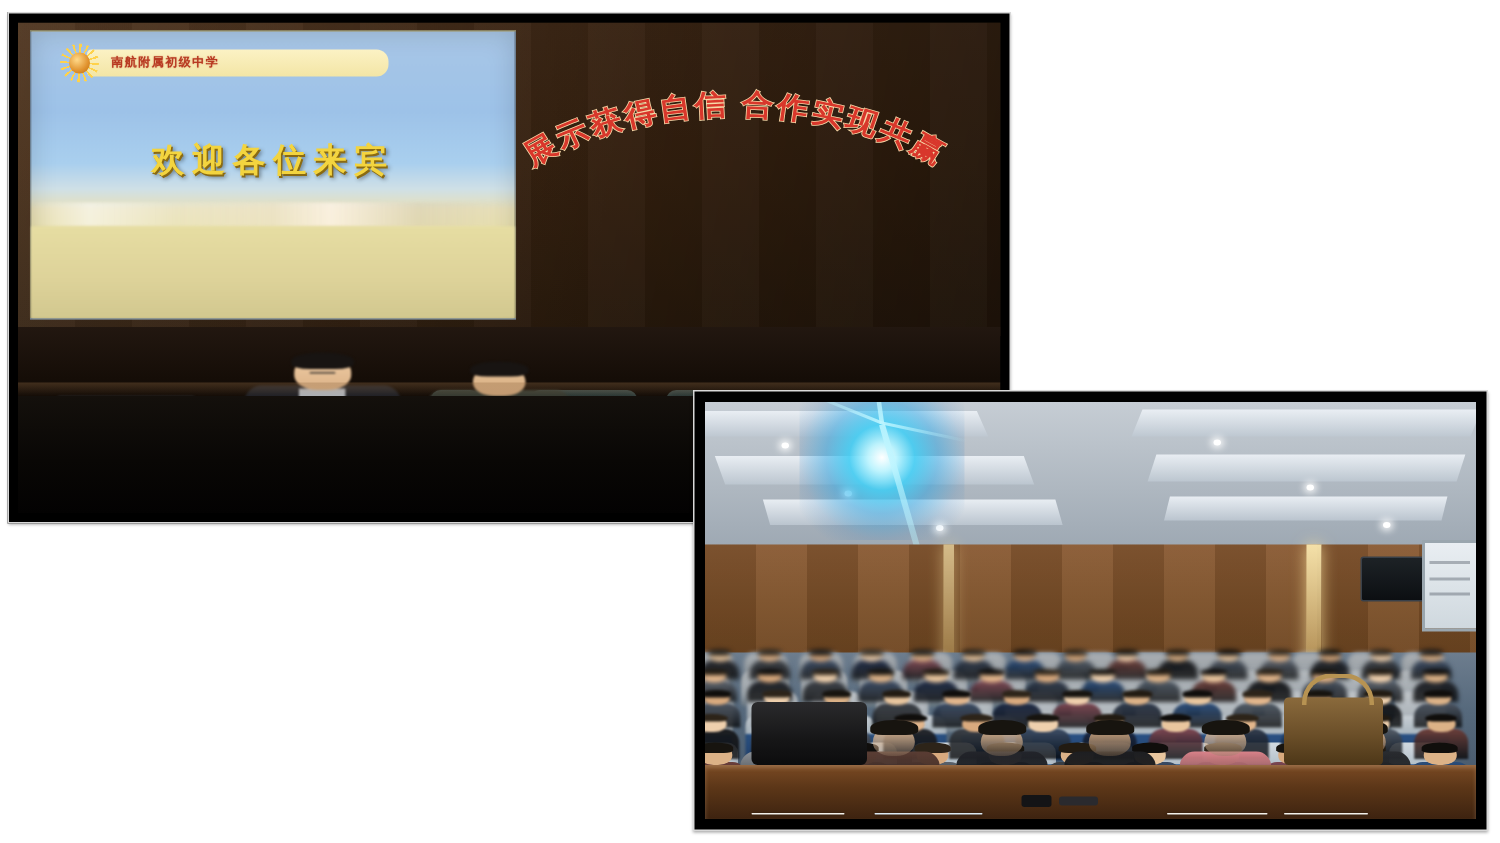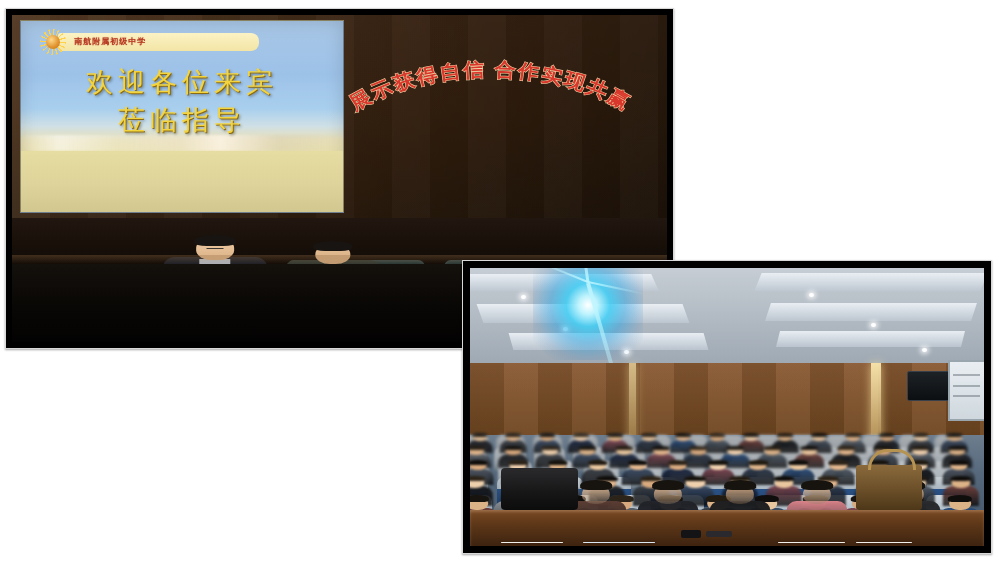--- a/index.html
+++ b/index.html
@@ -113,24 +113,25 @@
     font-size: 8px; letter-spacing: 1px; color: #b83a22; font-weight: bold;
     white-space: nowrap; text-shadow: 0 0 1px rgba(184,58,34,0.6);
     filter: blur(0.25px);
   }
 
   .slide-headline {
     position: absolute; left: 0; right: 0; top: 22%;
     text-align: center; line-height: 1.42;
   }
   .slide-headline div {
-    font-size: 27px; font-weight: normal; letter-spacing: 5px;
+    font-size: 22px; font-weight: bold; letter-spacing: 5px;
     color: #f3d43f;
     text-shadow: 1px 1px 0 #8a6a12, 2px 2px 3px rgba(0,0,0,0.45);
     filter: blur(0.2px);
+    margin-top: 28px;
   }
 
   
   .slogan-arch {
     position: absolute; left: 47%; top: 5%; width: 52%; height: 34%;
   }
   .slogan-arch svg { width: 100%; height: 100%; overflow: visible; }
   .slogan-arch text {
     font-family: "Liberation Sans", sans-serif;
     font-weight: bold; font-size: 21px; letter-spacing: 2px;
@@ -366,21 +367,20 @@
             <div class="rays"></div>
               <div class="core"></div>
           </div>
           <div class="banner-pill">
             <span>南航附属初级中学</span>
           </div>
         </div>
 
         <div class="slide-headline">
           <div>欢迎各位来宾</div>
-          <div>莅临指导</div>
         </div>
       </div>
 
       <div class="slogan-arch">
         <svg viewBox="0 0 340 120" preserveAspectRatio="none">
           <defs>
             <path id="archPath" d="M 8,112 A 178,108 0 0 1 332,112" fill="none"></path>
           </defs>
           <text>
             <textPath href="#archPath" startOffset="50%" text-anchor="middle" id="archText">展示获得自信  合作实现共赢</textPath>

